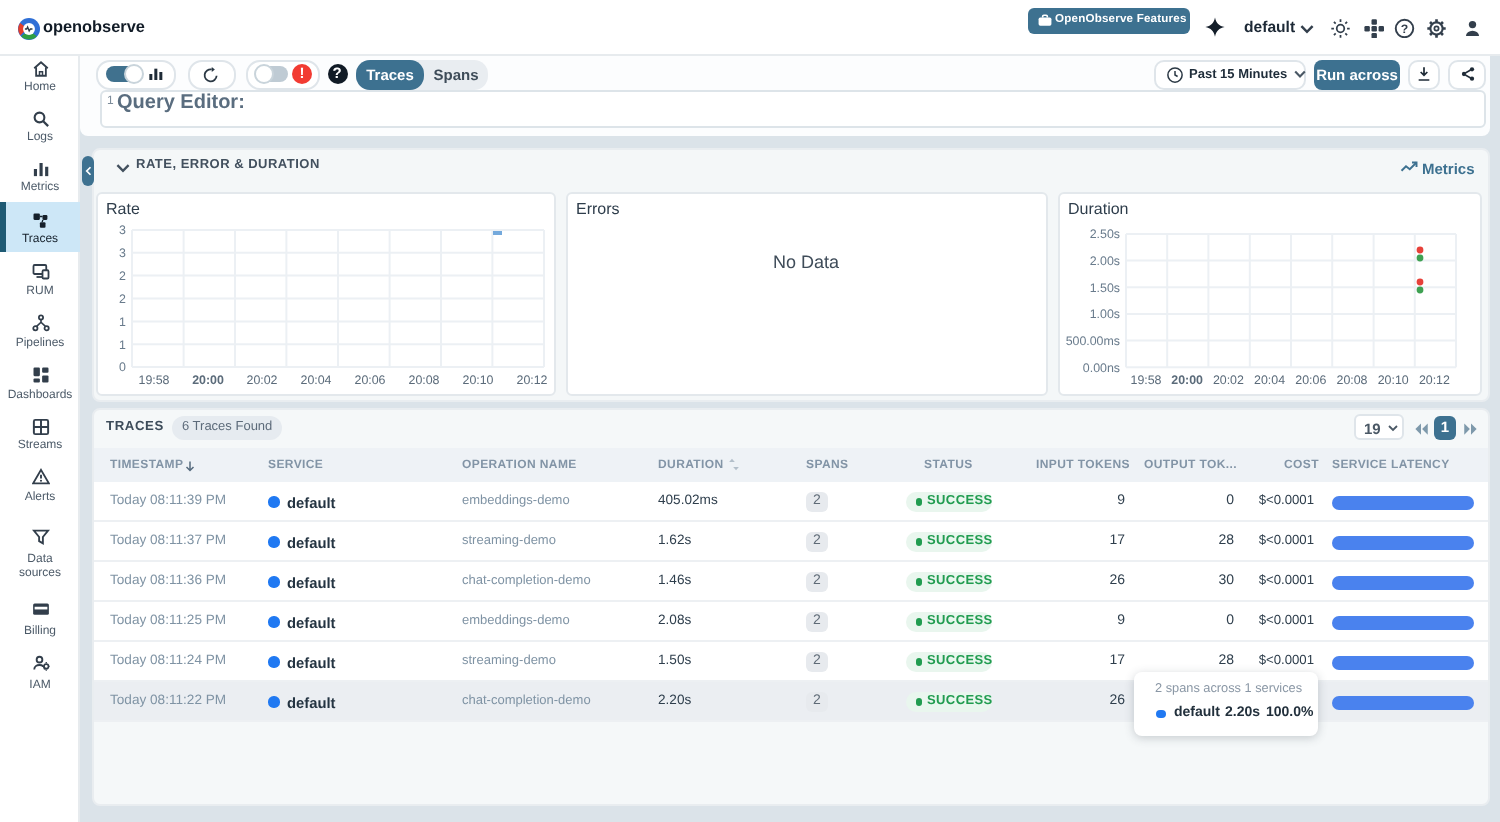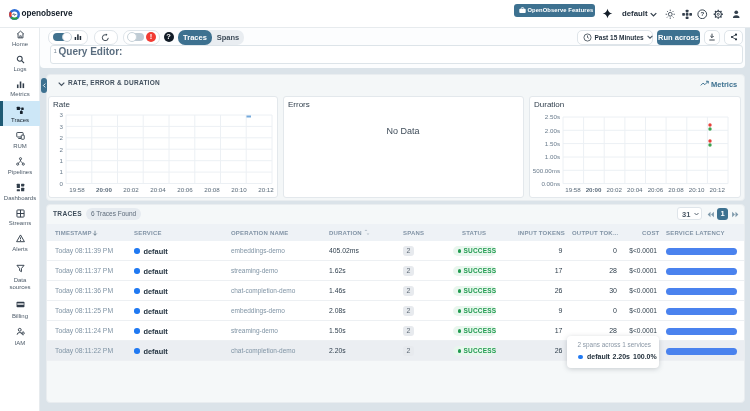--- a/index.html
+++ b/index.html
@@ -265,21 +265,21 @@
     <text x="188.2" y="96" font-size="6.2" fill="#5b6b7a" text-anchor="middle" font-weight="normal" font-family="Liberation Sans">20:12</text>
     <circle cx="181" cy="29.0" r="1.7" fill="#e7413a"></circle>
     <circle cx="181" cy="33.0" r="1.7" fill="#3ea152"></circle>
     <circle cx="181" cy="45.0" r="1.7" fill="#e7413a"></circle>
     <circle cx="181" cy="49.0" r="1.7" fill="#3ea152"></circle>
   </svg>
 <div class="abs" style="left:46px;top:203.5px;width:699px;height:199px;background:#f5f8f9;border:1px solid #e9edf0;border-radius:4px;"></div>
 <span class="abs" style="left:53px;top:209.5px;font-size:6.6px;font-weight:bold;color:#3d4c5a;letter-spacing:0.3px;">TRACES</span>
 <div class="abs" style="left:86px;top:207.5px;height:12px;background:#e6ebf0;border-radius:6px;font-size:6.5px;color:#5d6b7a;line-height:12px;padding:0 5px;">6 Traces Found</div>
 <div class="abs" style="left:677px;top:207px;width:25px;height:13px;background:#fff;border:1px solid #dfe5ea;border-radius:3px;"></div>
-<span class="abs" style="left:682px;top:210px;font-size:7.5px;font-weight:bold;color:#4a5865;">31</span>
+<span class="abs" style="left:682px;top:210px;font-size:7.5px;font-weight:bold;color:#4a5865;">19</span>
 <svg class="abs" style="left:694px;top:212px;" width="5" height="4" viewBox="0 0 10 6">
     <path d="M1 1 L5 5 L9 1" stroke="#4a5865" stroke-width="1.8" fill="none"></path>
   </svg>
 <svg class="abs" style="left:706px;top:211px;" width="9" height="7" viewBox="0 0 16 12" fill="#7e99ab">
     <path d="M8 1 L3 6 L8 11 Z"></path>
     <path d="M14 1 L9 6 L14 11 Z"></path>
   </svg>
 <div class="abs" style="left:717px;top:208px;width:11px;height:12px;background:#3d7190;border-radius:3px;color:#fff;font-size:7.5px;font-weight:bold;text-align:center;line-height:12px;">1</div>
 <svg class="abs" style="left:731px;top:211px;" width="9" height="7" viewBox="0 0 16 12" fill="#7e99ab">
     <path d="M8 1 L13 6 L8 11 Z"></path>

